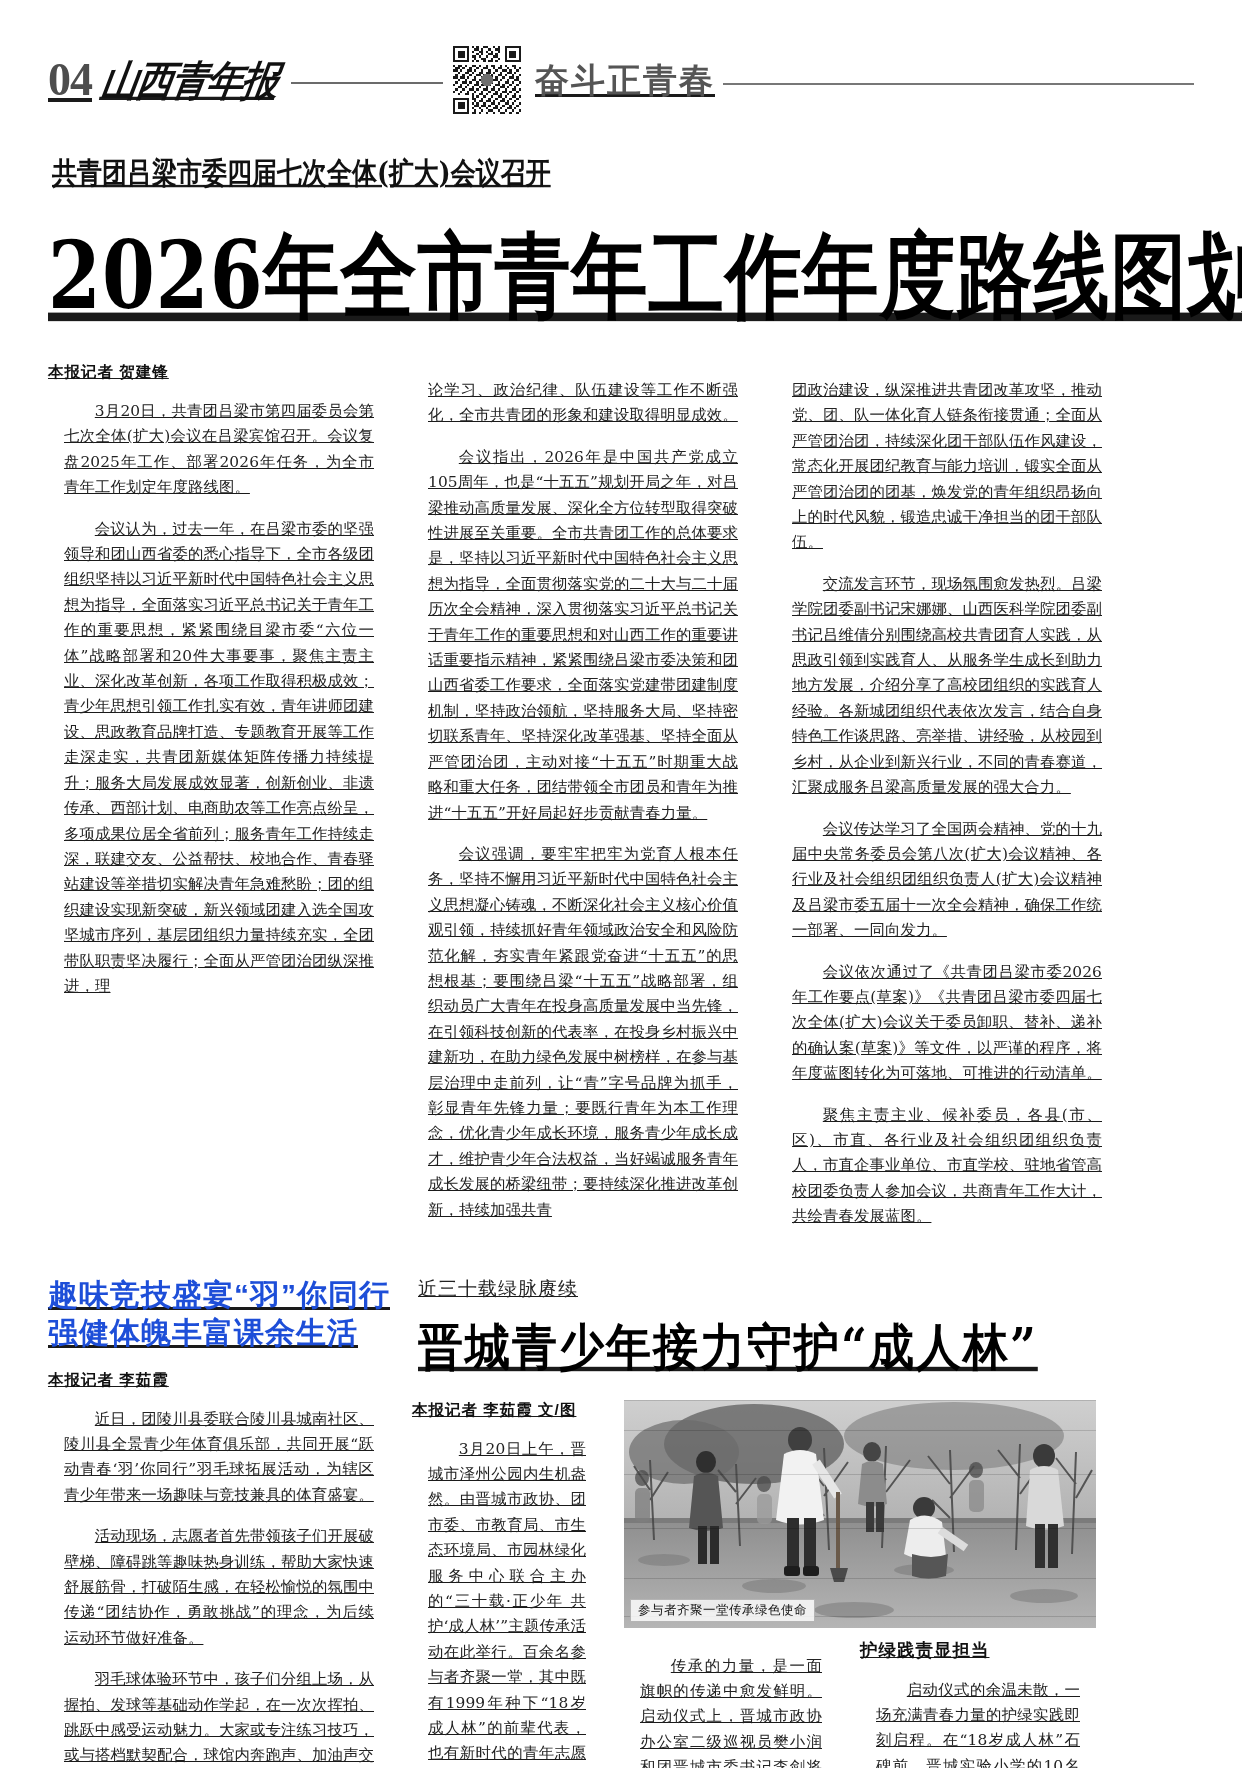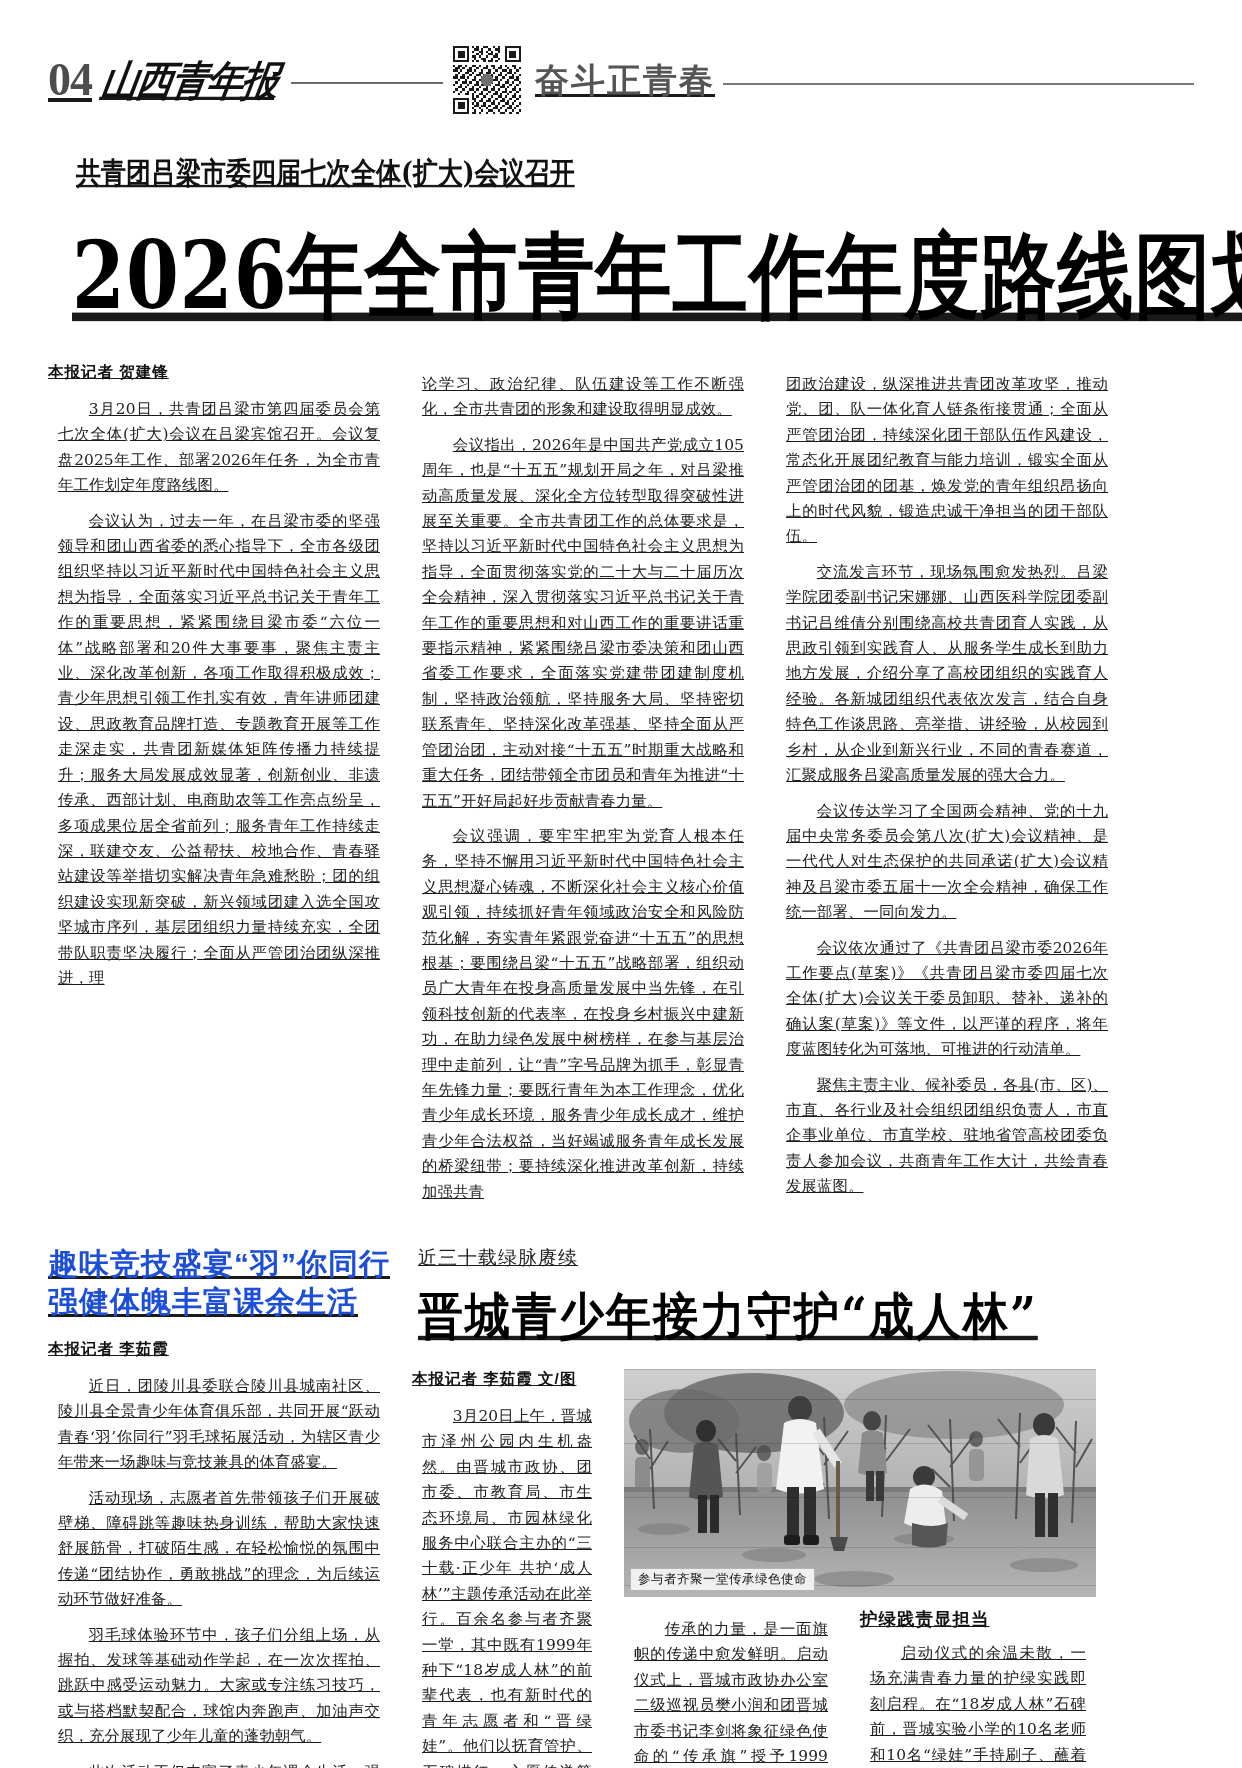--- a/index.html
+++ b/index.html
@@ -96,21 +96,21 @@
   }
   .mh-meta .line1 .tel { color: #8a8a8a; }
   .mh-meta .line2 {
     font-size: 15.5px;
     color: #222;
     white-space: nowrap;
     margin-top: 2px;
   }
 
   
-  .lead-block { margin-top: 22px; margin-left: 24px; }
+  .lead-block { margin-top: 22px; }
   .shoulder {
     font-family: "DejaVu Serif", serif;
     font-size: 25px;
     font-weight: bold;
     color: #111;
     letter-spacing: 0px;
     transform: scaleY(1.18);
     transform-origin: left center;
     margin-left: 4px;
   }
@@ -145,21 +145,21 @@
     font-weight: bold;
     color: #111;
     margin-bottom: 14px;
     letter-spacing: 1px;
   }
   p.body {
     font-family: "DejaVu Serif", "Liberation Serif", serif;
     font-size: 15.4px;
     line-height: 25.4px;
     color: #222;
-    margin: 10px;
+    margin: 16px;
     text-align: justify;
     text-indent: 2em;
     text-justify: inter-character;
     letter-spacing: 0.1px;
   }
   p.body.noindent { text-indent: 0; }
 
   
   .mid {
     margin-top: 30px;
@@ -498,21 +498,21 @@
       <p class="body">会议认为，过去一年，在吕梁市委的坚强领导和团山西省委的悉心指导下，全市各级团组织坚持以习近平新时代中国特色社会主义思想为指导，全面落实习近平总书记关于青年工作的重要思想，紧紧围绕目梁市委“六位一体”战略部署和20件大事要事，聚焦主责主业、深化改革创新，各项工作取得积极成效；青少年思想引领工作扎实有效，青年讲师团建设、思政教育品牌打造、专题教育开展等工作走深走实，共青团新媒体矩阵传播力持续提升；服务大局发展成效显著，创新创业、非遗传承、西部计划、电商助农等工作亮点纷呈，多项成果位居全省前列；服务青年工作持续走深，联建交友、公益帮扶、校地合作、青春驿站建设等举措切实解决青年急难愁盼；团的组织建设实现新突破，新兴领域团建入选全国攻坚城市序列，基层团组织力量持续充实，全团带队职责坚决履行；全面从严管团治团纵深推进，理</p>
     </div>
     <div class="col">
       <p class="body noindent">论学习、政治纪律、队伍建设等工作不断强化，全市共青团的形象和建设取得明显成效。</p>
       <p class="body">会议指出，2026年是中国共产党成立105周年，也是“十五五”规划开局之年，对吕梁推动高质量发展、深化全方位转型取得突破性进展至关重要。全市共青团工作的总体要求是，坚持以习近平新时代中国特色社会主义思想为指导，全面贯彻落实党的二十大与二十届历次全会精神，深入贯彻落实习近平总书记关于青年工作的重要思想和对山西工作的重要讲话重要指示精神，紧紧围绕吕梁市委决策和团山西省委工作要求，全面落实党建带团建制度机制，坚持政治领航，坚持服务大局、坚持密切联系青年、坚持深化改革强基、坚持全面从严管团治团，主动对接“十五五”时期重大战略和重大任务，团结带领全市团员和青年为推进“十五五”开好局起好步贡献青春力量。</p>
       <p class="body">会议强调，要牢牢把牢为党育人根本任务，坚持不懈用习近平新时代中国特色社会主义思想凝心铸魂，不断深化社会主义核心价值观引领，持续抓好青年领域政治安全和风险防范化解，夯实青年紧跟党奋进“十五五”的思想根基；要围绕吕梁“十五五”战略部署，组织动员广大青年在投身高质量发展中当先锋，在引领科技创新的代表率，在投身乡村振兴中建新功，在助力绿色发展中树榜样，在参与基层治理中走前列，让“青”字号品牌为抓手，彰显青年先锋力量；要既行青年为本工作理念，优化青少年成长环境，服务青少年成长成才，维护青少年合法权益，当好竭诚服务青年成长发展的桥梁纽带；要持续深化推进改革创新，持续加强共青</p>
     </div>
     <div class="col">
       <p class="body noindent">团政治建设，纵深推进共青团改革攻坚，推动党、团、队一体化育人链条衔接贯通；全面从严管团治团，持续深化团干部队伍作风建设，常态化开展团纪教育与能力培训，锻实全面从严管团治团的团基，焕发党的青年组织昂扬向上的时代风貌，锻造忠诚干净担当的团干部队伍。</p>
       <p class="body">交流发言环节，现场氛围愈发热烈。吕梁学院团委副书记宋娜娜、山西医科学院团委副书记吕维倩分别围绕高校共青团育人实践，从思政引领到实践育人、从服务学生成长到助力地方发展，介绍分享了高校团组织的实践育人经验。各新城团组织代表依次发言，结合自身特色工作谈思路、亮举措、讲经验，从校园到乡村，从企业到新兴行业，不同的青春赛道，汇聚成服务吕梁高质量发展的强大合力。</p>
-      <p class="body">会议传达学习了全国两会精神、党的十九届中央常务委员会第八次(扩大)会议精神、是一代代人对生态保护的共同承诺(扩大)会议精神及吕梁市委五届十一次全会精神，确保工作统一部署、一同向发力。</p>
+      <p class="body">会议传达学习了全国两会精神、党的十九届中央常务委员会第八次(扩大)会议精神、各行业及社会组织团组织负责人(扩大)会议精神及吕梁市委五届十一次全会精神，确保工作统一部署、一同向发力。</p>
       <p class="body">会议依次通过了《共青团吕梁市委2026年工作要点(草案)》《共青团吕梁市委四届七次全体(扩大)会议关于委员卸职、替补、递补的确认案(草案)》等文件，以严谨的程序，将年度蓝图转化为可落地、可推进的行动清单。</p>
       <p class="body">聚焦主责主业、候补委员，各县(市、区)、市直、各行业及社会组织团组织负责人，市直企事业单位、市直学校、驻地省管高校团委负责人参加会议，共商青年工作大计，共绘青春发展蓝图。</p>
     </div>
   </div>
 
   <div class="mid">
 
     <div class="mid-left">
       <div class="sec-head">
         <span class="l2">趣味竞技盛宴“羽”你同行</span>

